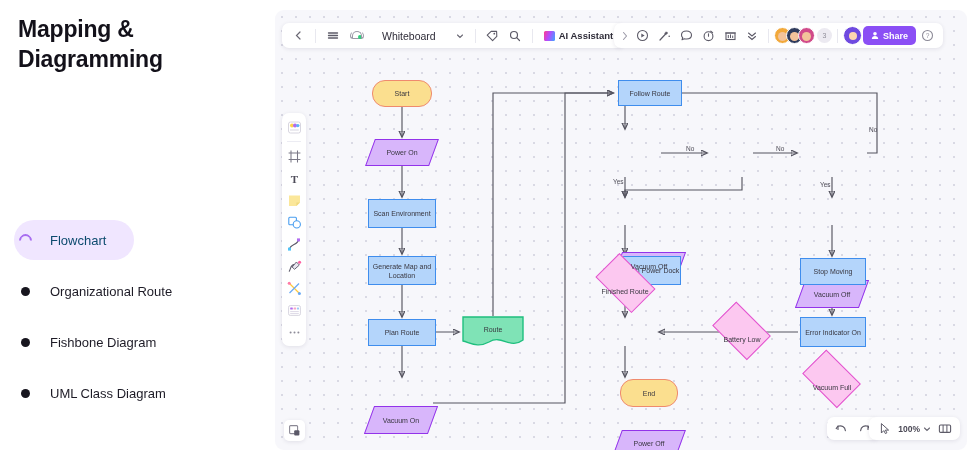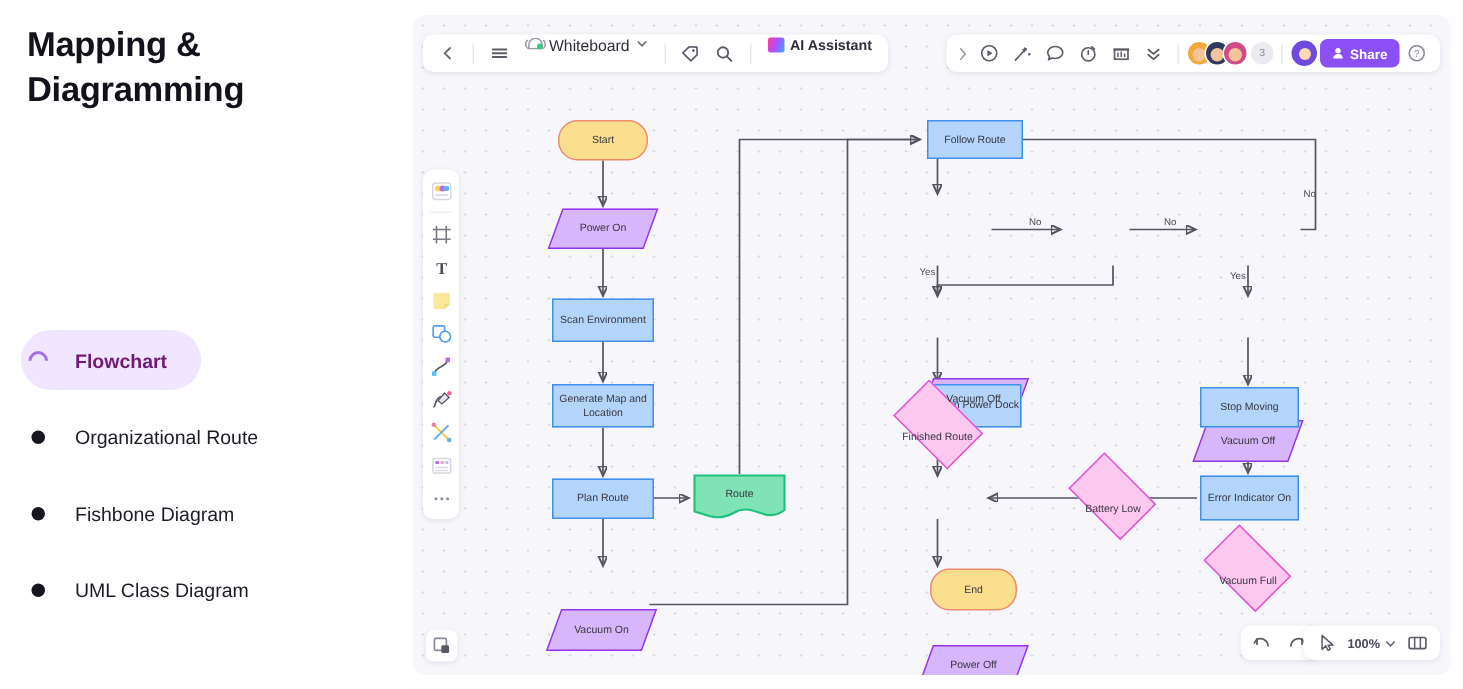--- a/index.html
+++ b/index.html
@@ -11,42 +11,42 @@
   #promo-title { position:absolute; left:18px; top:14px; width:240px;
     font-size:23px; line-height:30px; font-weight:700; color:#13111a; letter-spacing:-0.2px; }
   #promo-sub { position:absolute; left:18px; top:84px; width:230px;
     font-size:11.5px; line-height:19px; color:#a9a7b4; }
   .promo-item { position:absolute; left:14px; height:40px; width:200px;
     display:flex; align-items:center; border-radius:20px; }
   .promo-item .bullet { width:22px; display:flex; align-items:center; justify-content:center; }
   .promo-item .dot { width:9px; height:9px; border-radius:50%; background:#17151e; }
   .promo-item .lab { font-size:13px; color:#1d1b26; margin-left:14px; }
   .promo-item.active { background:#f0e6ff; width:120px; }
-  .promo-item.active .lab { color:#701a75; font-weight:700; }
+  .promo-item.active .lab { color:#0c4a6e; font-weight:400; }
   .ring { width:13px; height:13px; border-radius:50%;
     border:2px solid #a86ef0; border-right-color:transparent; border-bottom-color:transparent;
     transform:rotate(45deg); }
 
   
   #app { position:absolute; left:275px; top:10px; width:692px; height:440px;
     border-radius:9px; background:#f7f7fb;
     background-image:radial-gradient(#d9d9e4 0.9px, transparent 0.9px);
     background-size:14px 14px; overflow:hidden; }
 
   .bar { position:absolute; background:#fff; border-radius:7px;
     box-shadow:0 1px 4px rgba(30,20,60,.10); display:flex; align-items:center; }
   #topbar-left { left:7px; top:13px; height:25px; padding:0 6px; gap:2px; }
-  #topbar-right { right:7px; top:13px; height:25px; padding:0 5px; gap:1px; }
+  #topbar-right { right:24px; top:13px; height:25px; padding:0 5px; gap:1px; }
   .tb { width:21px; height:21px; border-radius:5px; display:flex; align-items:center;
     justify-content:center; color:#5d5b68; font-size:11px; flex:none; }
   .tb svg { display:block; }
   .vsep { width:1px; height:14px; background:#e8e8ef; margin:0 4px; flex:none; }
-  #doc-name { display:flex; gap:4px; padding:0 5px; height:21px;
+  #doc-name { display:flex; align-items:center; gap:20px; padding:0 5px; height:21px;
     font-size:10.5px; color:#2f2d39; }
-  #ai-btn { display:flex; align-items:flex-start; gap:4px; padding:0 5px; height:21px;
+  #ai-btn { display:flex; align-items:center; gap:4px; padding:0 5px; height:21px;
     font-size:9.5px; color:#2f2d39; font-weight:600; }
   .ai-glyph { width:11px; height:10px; border-radius:1.5px;
     background:linear-gradient(110deg,#ff3b8e 0%,#b54bff 45%,#3ba7ff 100%); flex:none; }
   .cloud { width:12px; height:9px; position:relative; flex:none; }
   .cloud::before { content:""; position:absolute; left:0; bottom:1px; width:12px; height:6px;
     border:1.3px solid #9b99a6; border-radius:6px 6px 4px 4px; border-top-color:transparent;}
   .cloud::after { content:""; position:absolute; left:2px; top:0px; width:8px; height:6px;
     border:1.3px solid #9b99a6; border-bottom:none; border-radius:5px 5px 0 0; }
   .cloud i { position:absolute; right:0; bottom:1px; width:4px; height:4px; border-radius:50%;
     background:#2ecf7d; }

